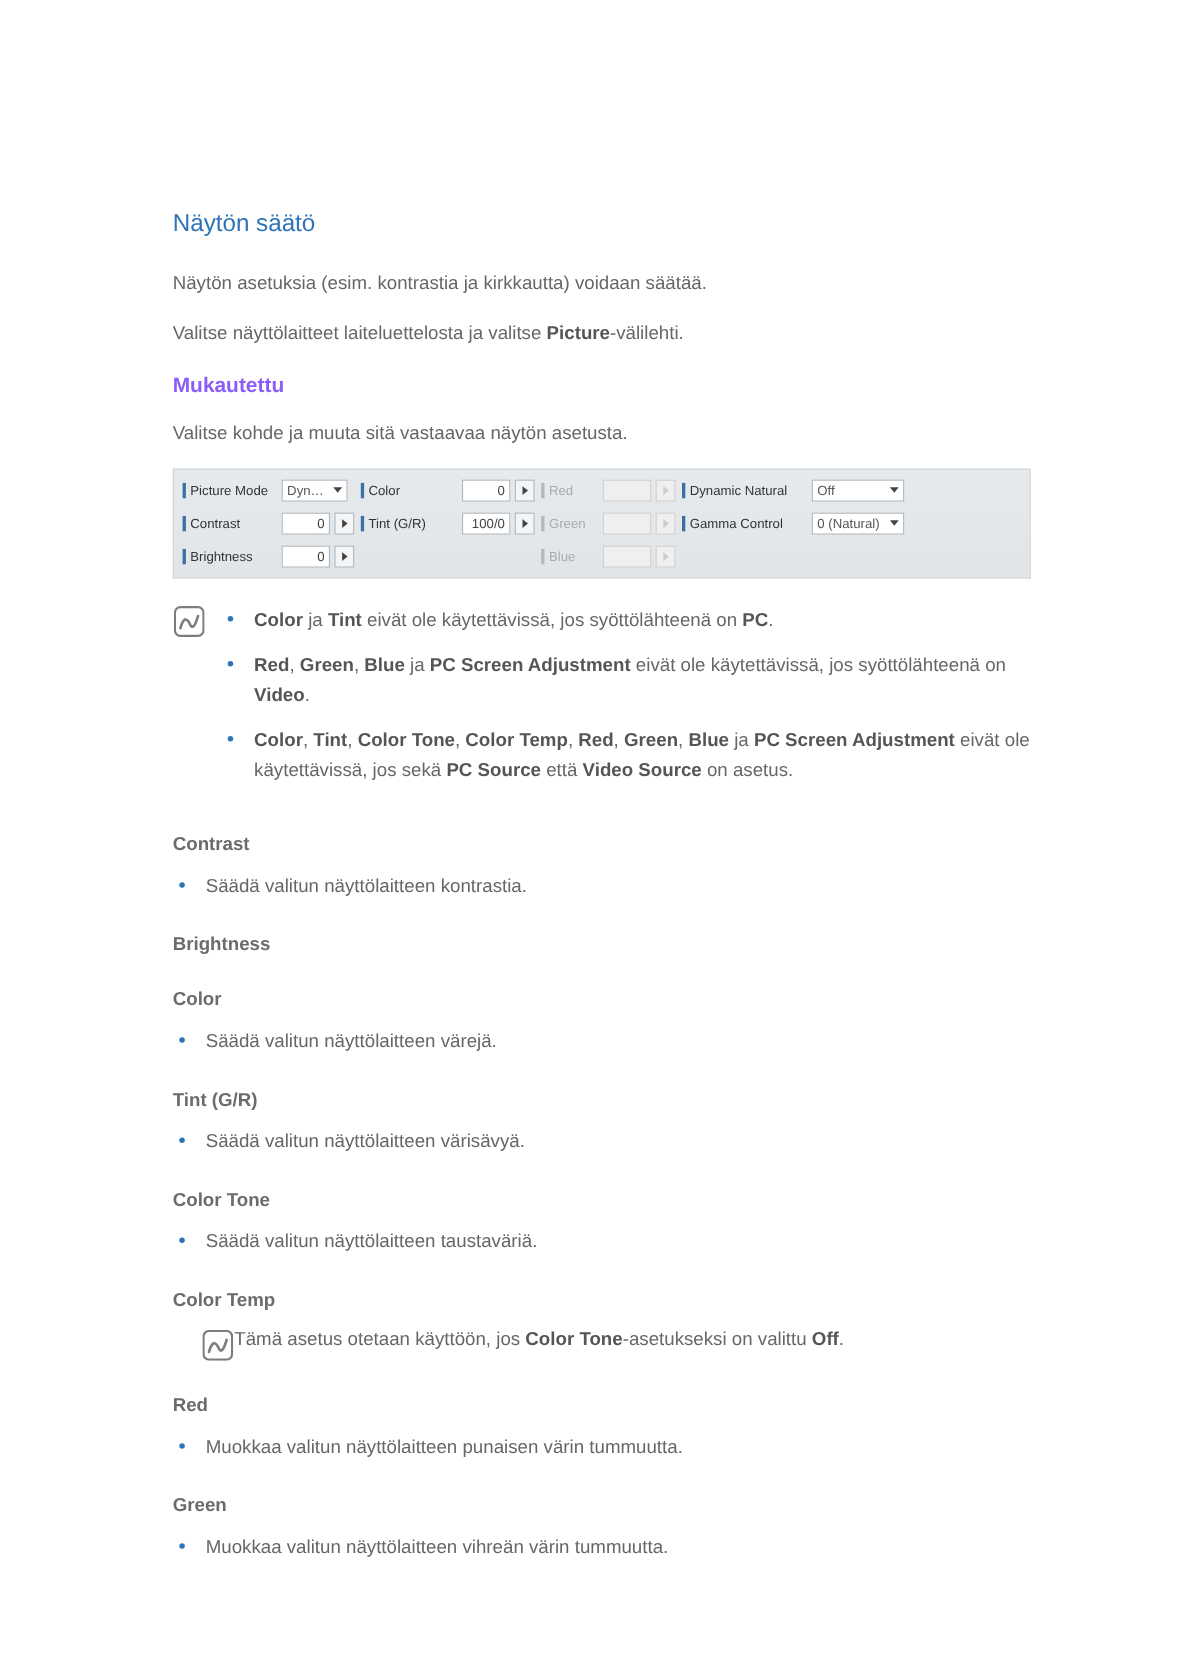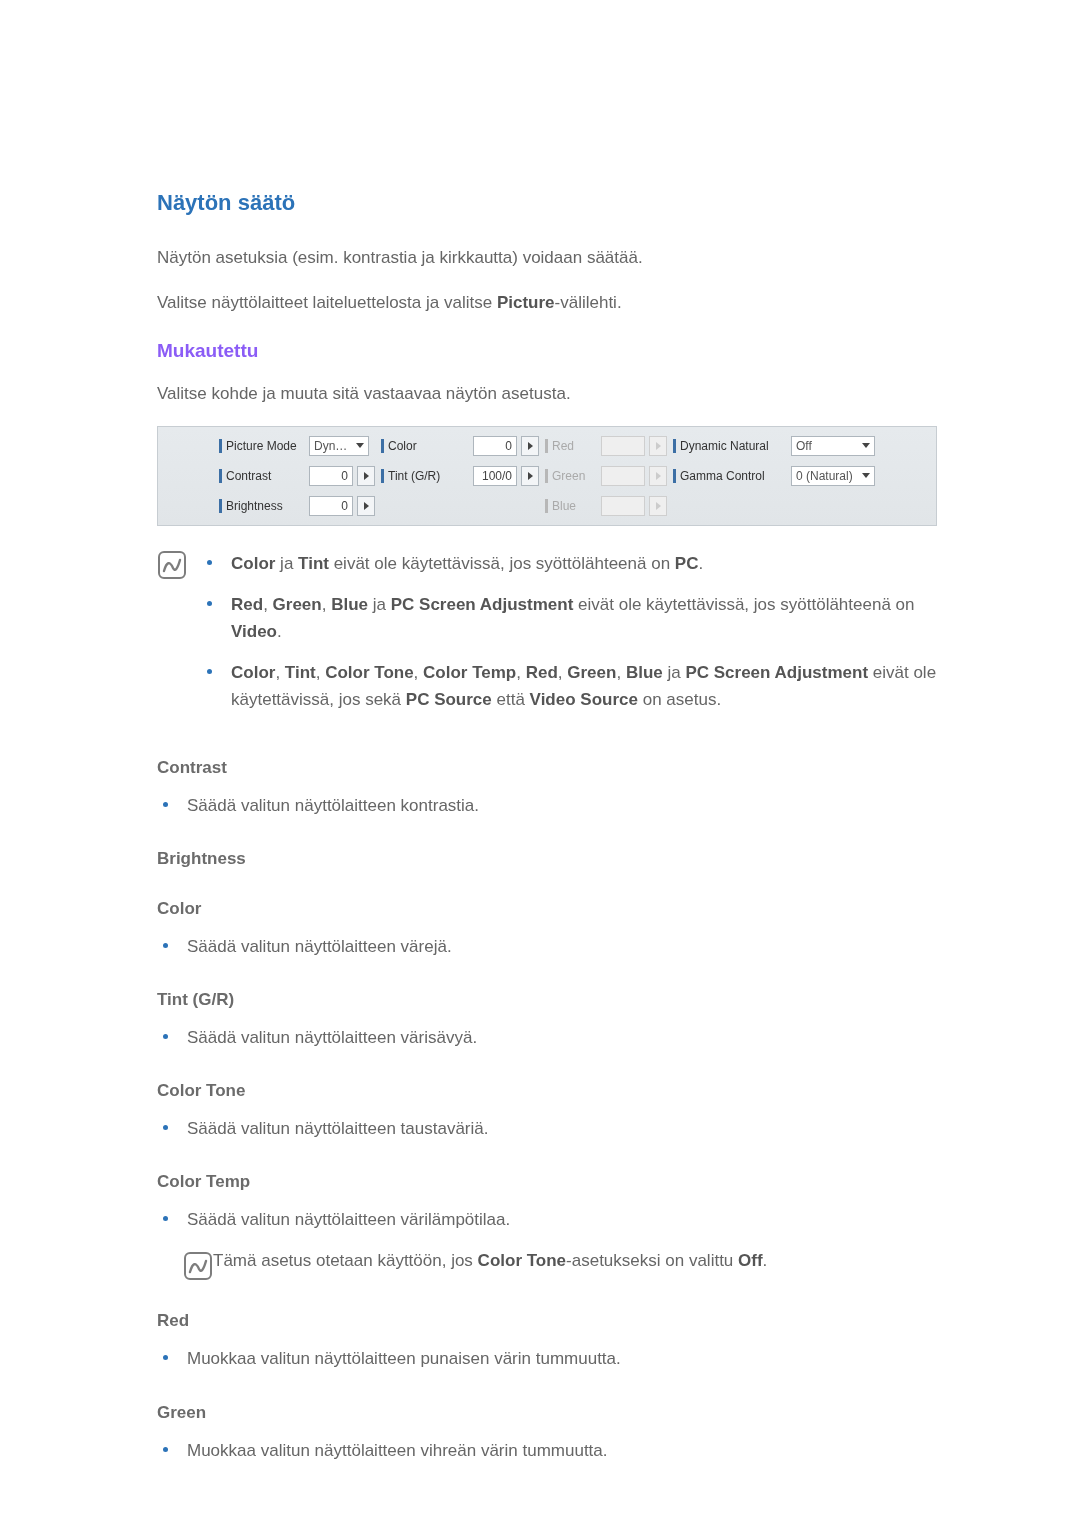--- a/index.html
+++ b/index.html
@@ -1,36 +1,36 @@
 <!DOCTYPE html>
 <html><head>
 <meta charset="utf-8">
 <style>
   * { box-sizing: border-box; margin: 0; padding: 0; }
   html, body { width: 1080px; background: #fff; font-family: Arial, Helvetica, sans-serif; color: #555; }
   .page { padding: 190px 120px 60px 157px; width: 1080px; }
-  .h1 { color: #2c73b8; font-size: 22px; font-weight: bold; margin-bottom: 28px; }
+  .h1 { color: #2c73b8; font-size: 22px; font-weight: normal; margin-bottom: 28px; }
   .h2 { color: #8b5cf6; font-size: 19px; font-weight: bold; margin: 24px 0 18px 0; }
   .h3 { color: #6b6b6b; font-size: 17px; font-weight: bold; margin: 30px 0 14px 0; }
   .para { font-size: 17px; line-height: 1.6; margin-bottom: 18px; color: #666; }
   b { color: #555; }
   ul.main-list { list-style: none; margin: 0 0 6px 0; }
   ul.main-list > li { position: relative; padding-left: 30px; margin: 0 0 18px 0; font-size: 17px; line-height: 1.6; color: #666; }
   ul.main-list > li::before { content: ""; position: absolute; left: 6px; top: 10px; width: 5px; height: 5px; background: #2c73b8; border-radius: 50%; }
 
   .note-row { display: flex; align-items: flex-start; gap: 14px; margin: 6px 0 10px 0; }
   .note-icon { width: 30px; height: 30px; flex: 0 0 30px; display: flex; align-items: center; justify-content: center; }
   .note-icon svg { display: block; }
   .note-body { flex: 1; }
   .note-body ul.main-list > li { margin-bottom: 14px; }
   .inline-note { display: flex; align-items: flex-start; margin: 16px 0 12px 26px; font-size: 17px; color: #666; }
 
   
   .panel { border: 1px solid #c7cdd2; background: linear-gradient(#e6eaed, #e1e5e8); width: 780px; margin: 16px 0 24px 0; }
-  .panel-inner { padding: 6px 22px; justify-content: center; }
+  .panel-inner { padding: 6px 8px; }
   .group { display: flex; gap: 6px; }
   .col { display: flex; flex-direction: column; gap: 4px; }
   .row { display: flex; align-items: center; gap: 4px; height: 26px; }
   .lbl { display: flex; align-items: center; font-size: 12px; color: #333; white-space: nowrap; }
   .lbl.disabled { color: #aaa; }
   .lbl .bar { display:inline-block; width:3px; height:14px; background:#3c6fa5; margin-right:4px; }
   .lbl.disabled .bar { background:#b7b7b7; }
   .val { background:#fff; border:1px solid #aeb6bd; font-size:12px; padding:1px 4px; height:20px; display:flex; align-items:center; }
   .val.num { width:44px; justify-content:flex-end; color:#444; }
   .val.sel { width:60px; justify-content:space-between; }
@@ -216,23 +216,20 @@
   <ul class="main-list">
       <li>Säädä valitun näyttölaitteen värisävyä.</li>
     </ul>
 
   <div class="h3">Color Tone</div>
   <ul class="main-list">
       <li>Säädä valitun näyttölaitteen taustaväriä.</li>
     </ul>
 
   <div class="h3">Color Temp</div>
-  <ul class="main-list">
-      <li>Säädä valitun näyttölaitteen värilämpötilaa.</li>
-    </ul>
   <div class="inline-note">
     <span class="note-icon">
       <svg width="28" height="28" viewBox="0 0 28 28">
           <rect x="1" y="1" width="26" height="26" rx="5" fill="none" stroke="#7d7d7d" stroke-width="2"></rect>
           <path d="M6 20 Q10 6 15 17 Q18 23 22 9" fill="none" stroke="#7d7d7d" stroke-width="2.4" stroke-linecap="round"></path>
         </svg>
     </span>
     <span>
       <span>Tämä asetus otetaan käyttöön, jos </span><b>Color Tone</b><span>-asetukseksi on valittu </span><b>Off</b><span>.</span>
     </span>

